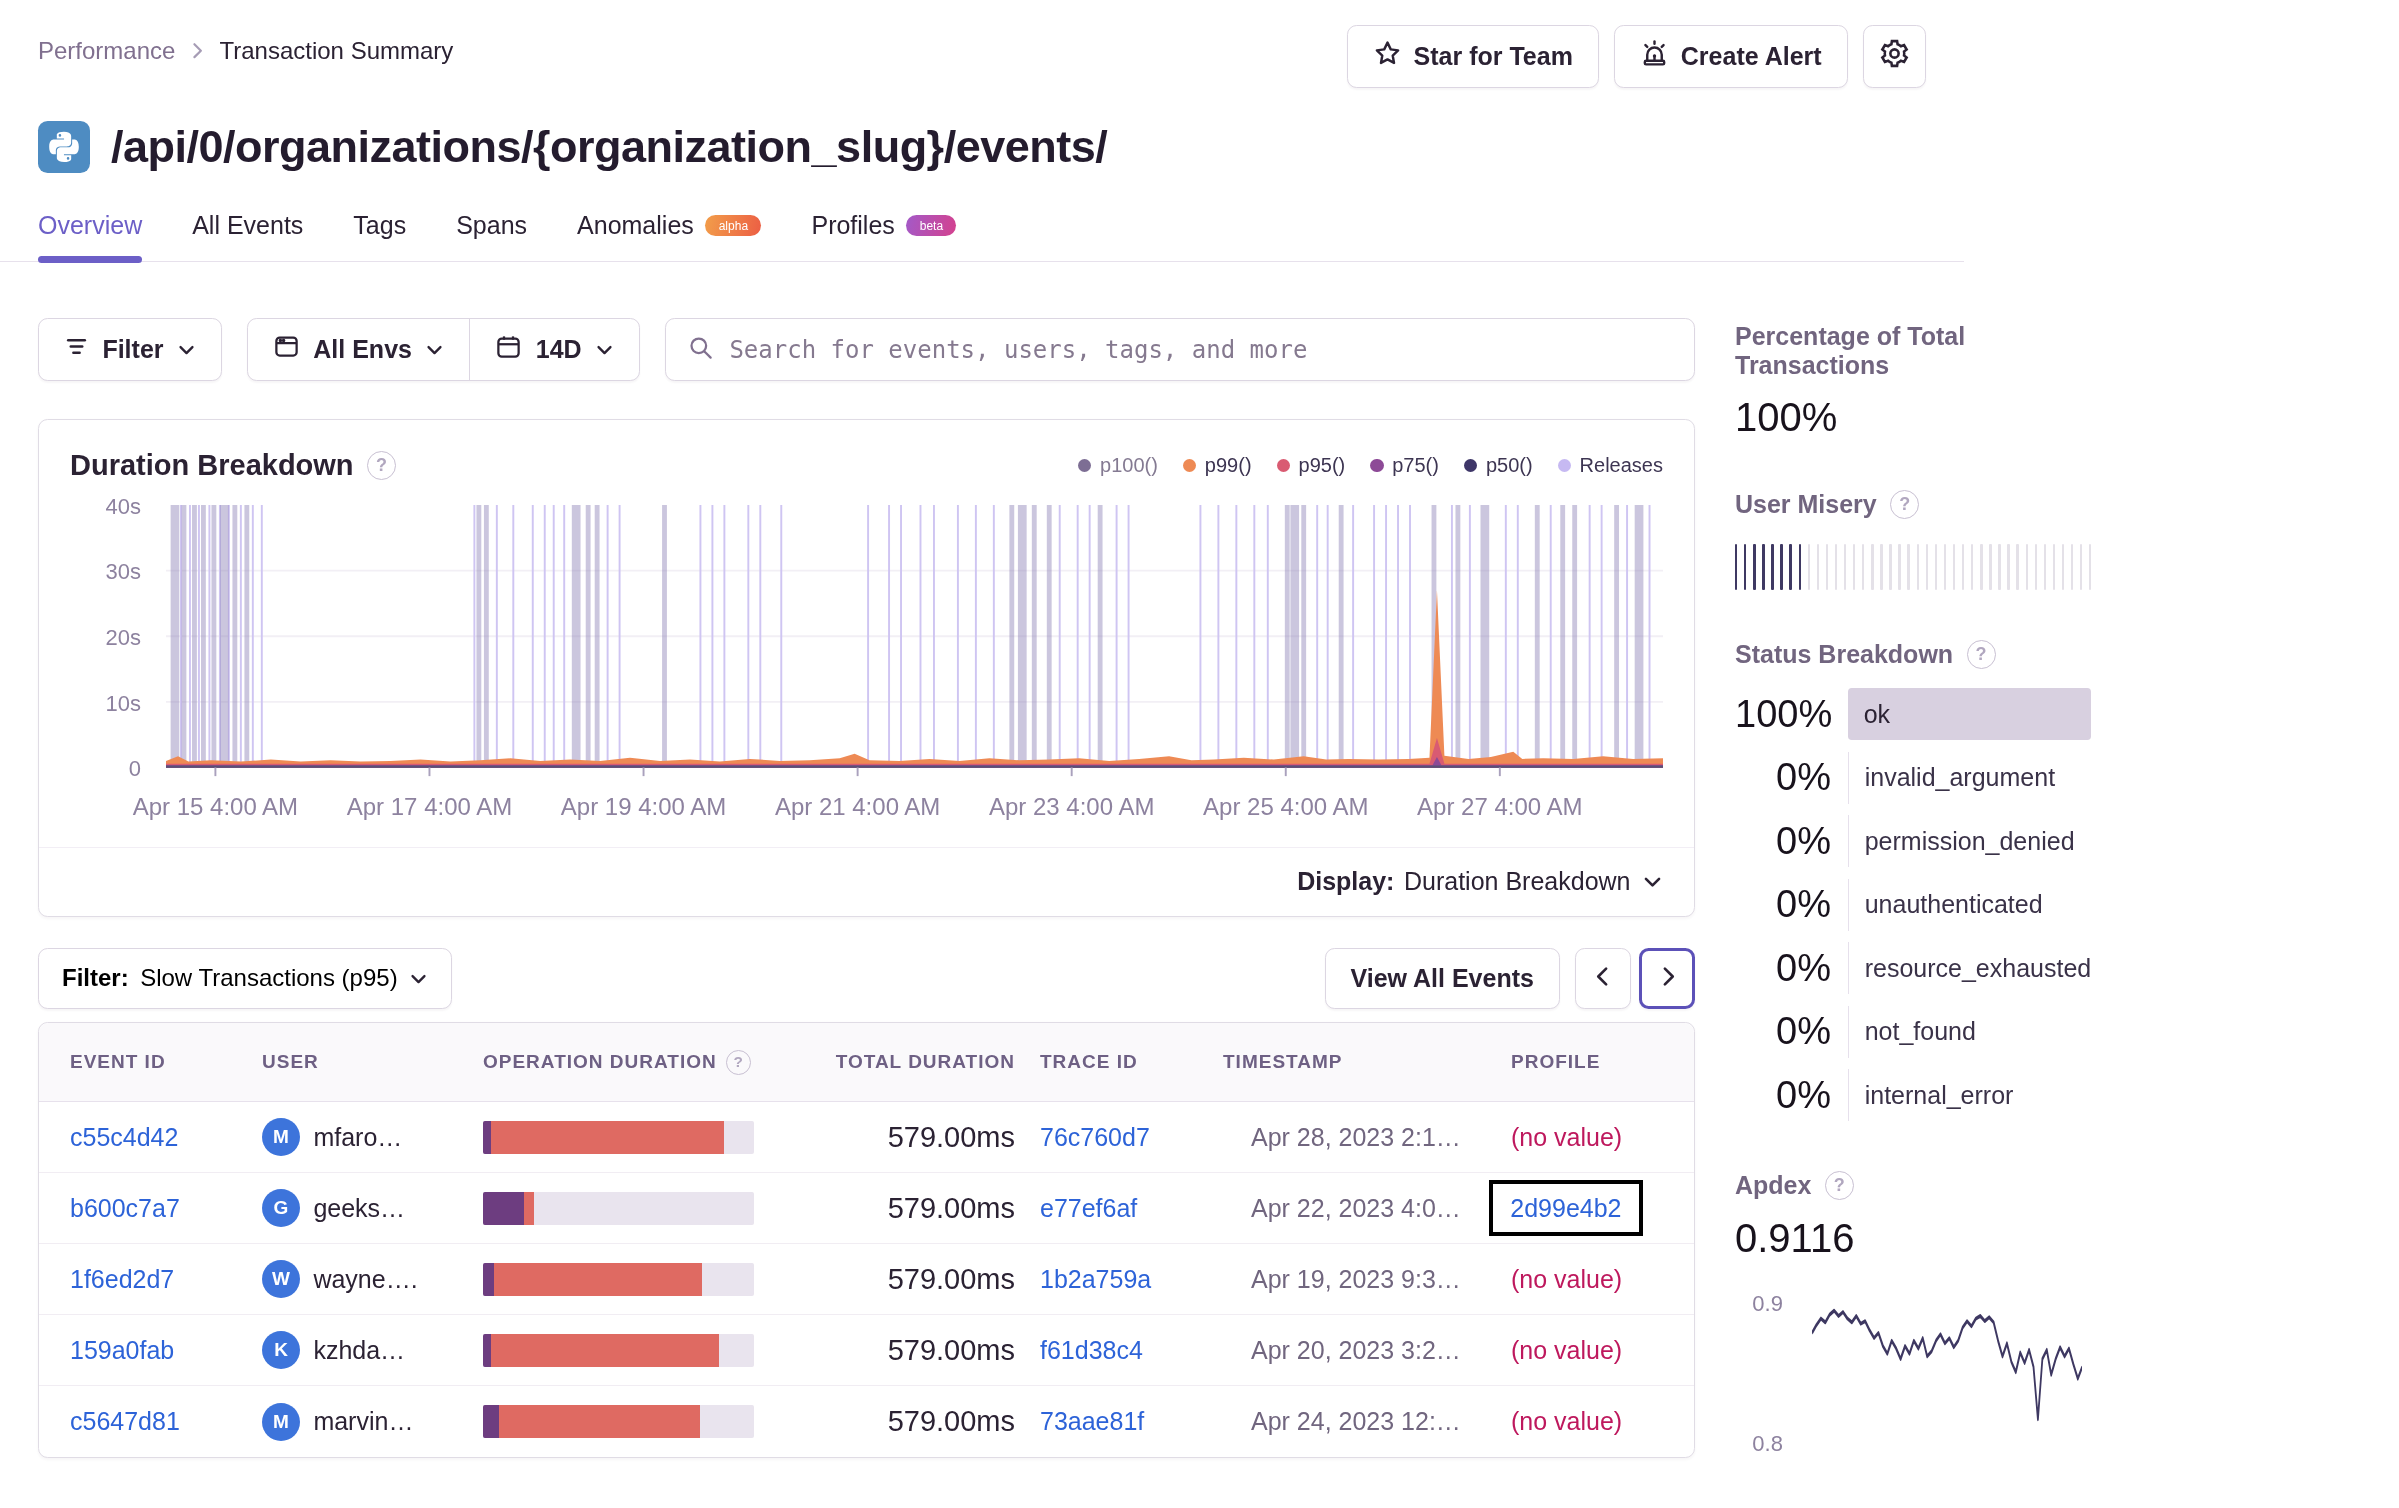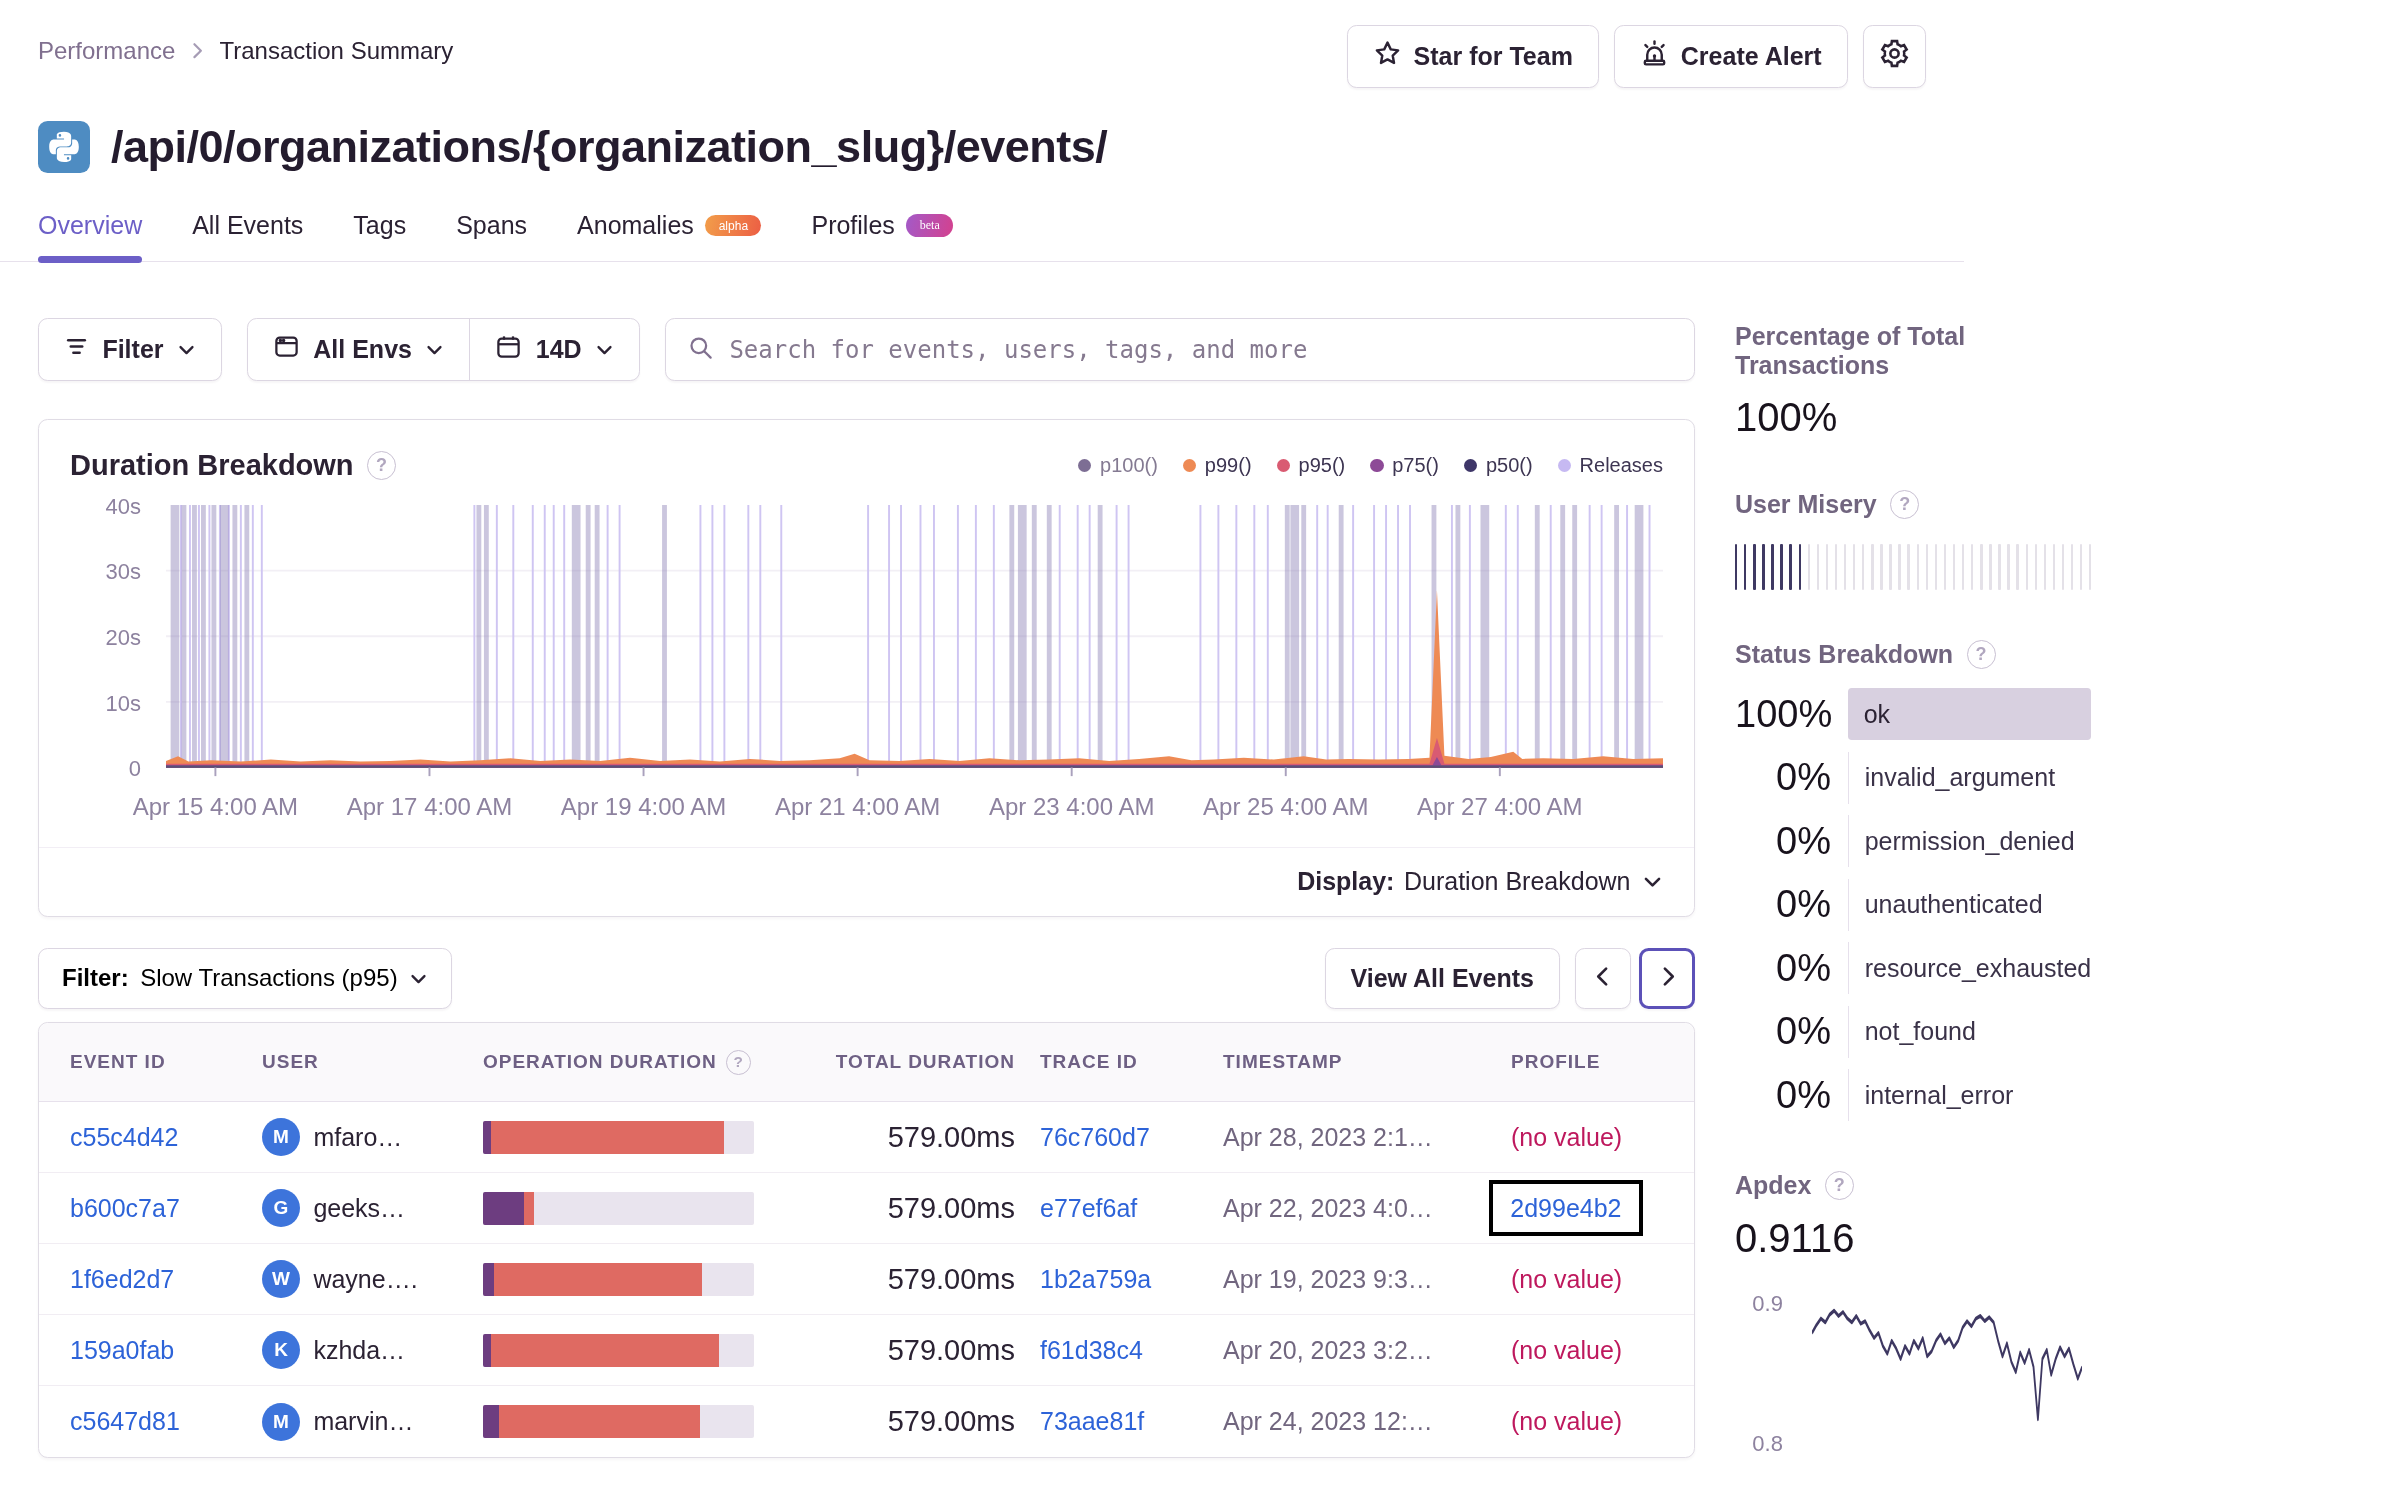--- a/index.html
+++ b/index.html
@@ -24,21 +24,21 @@
   .platform-icon { width:52px; height:52px; border-radius:9.6px; background:#4e8cc2; display:flex; align-items:center; justify-content:center; flex:0 0 auto; }
   h1.tx-title { font-size:45px; font-weight:700; letter-spacing:-0.5px; color:#241c2e; }
 
   
   .tabs { display:flex; gap:50px; padding:38px 38px 0 38px; border-bottom:1px solid #e7e1ec; }
   .tab { font-size:25px; color:#2b2233; padding-bottom:21px; position:relative; display:flex; align-items:center; gap:11.5px; cursor:pointer; }
   .tab.active { color:#6c5fc7; }
   .tab.active::after { content:""; position:absolute; left:0; right:0; bottom:-1.9px; height:6.7px; border-radius:3.8px; background:#6c5fc7; }
   .badge { font-size:12px; color:#fff; padding:3.8px 13.4px; border-radius:960px; font-weight:400; }
   .badge.alpha { background:linear-gradient(103deg,#f29e4a,#ec5e44); }
-  .badge.beta { background:linear-gradient(103deg,#a35ac8,#d4418e);font-family:Liberation Serif, serif; }
+  .badge.beta { background:linear-gradient(103deg,#a35ac8,#d4418e); }
 
   
   .content { display:flex; padding:56px 38px 0 38px; align-items:flex-start; }
   .main { width:1657px; flex:0 0 auto; }
   .sidebar { flex:1; margin-left:40px; padding-top:0px; }
 
   
   .filterbar { display:flex; align-items:center; }
   .fb-btn { display:flex; align-items:center; gap:13.4px; height:63px; padding:0 25px; border:1px solid #dcd6e2;
     border-radius:9.6px; background:#fff; font-size:25px; font-weight:700; color:#2b2233; cursor:pointer;
@@ -95,21 +95,21 @@
   .trow:last-child { border-bottom:none; }
   a.cell-link { color:#2d63d8; text-decoration:none; cursor:pointer; }
   .user-cell { display:flex; align-items:center; gap:13.4px; min-width:0; }
   .avatar { width:38px; height:38px; border-radius:50%; background:#3d74db; color:#fff; font-size:19px; font-weight:700;
     display:flex; align-items:center; justify-content:center; flex:0 0 auto; }
   .uname { white-space:nowrap; overflow:hidden; max-width:144px; }
   .opbar { width:271px; height:33px; background:#e9e4ee; border-radius:1.9px; overflow:hidden; display:flex; }
   .opbar .seg-p { background:#6d3d80; height:100%; }
   .opbar .seg-r { background:#df6a62; height:100%; }
   .total-cell { text-align:right; padding-right:25px; font-size:29px; }
-  .ts-cell { color:#71667f; white-space:nowrap; overflow:hidden; }
+  .ts-cell { color:#71667f; white-space:nowrap; overflow:hidden;margin-left:28px; }
   .novalue { color:#be185d; }
   .profile-highlight { display:inline-block; border:4.8px solid #000; padding:9.6px 17.3px; margin-left:-22px; }
 
   
   .sb-h { font-size:25px; font-weight:700; color:#71657f; display:flex; align-items:center; gap:13.4px; }
   .sb-big { font-size:40px; color:#18121c; margin-top:15.4px; font-weight:400; }
   .sb-sec { margin-top:50px; }
   .sb-sec.first { margin-top:3.8px; }
   .misery { display:flex; gap:6.7px; margin-top:25px; height:46px; align-items:stretch; }
   .misery span { flex:1; border-radius:1px; background:#e4e1e8; }

